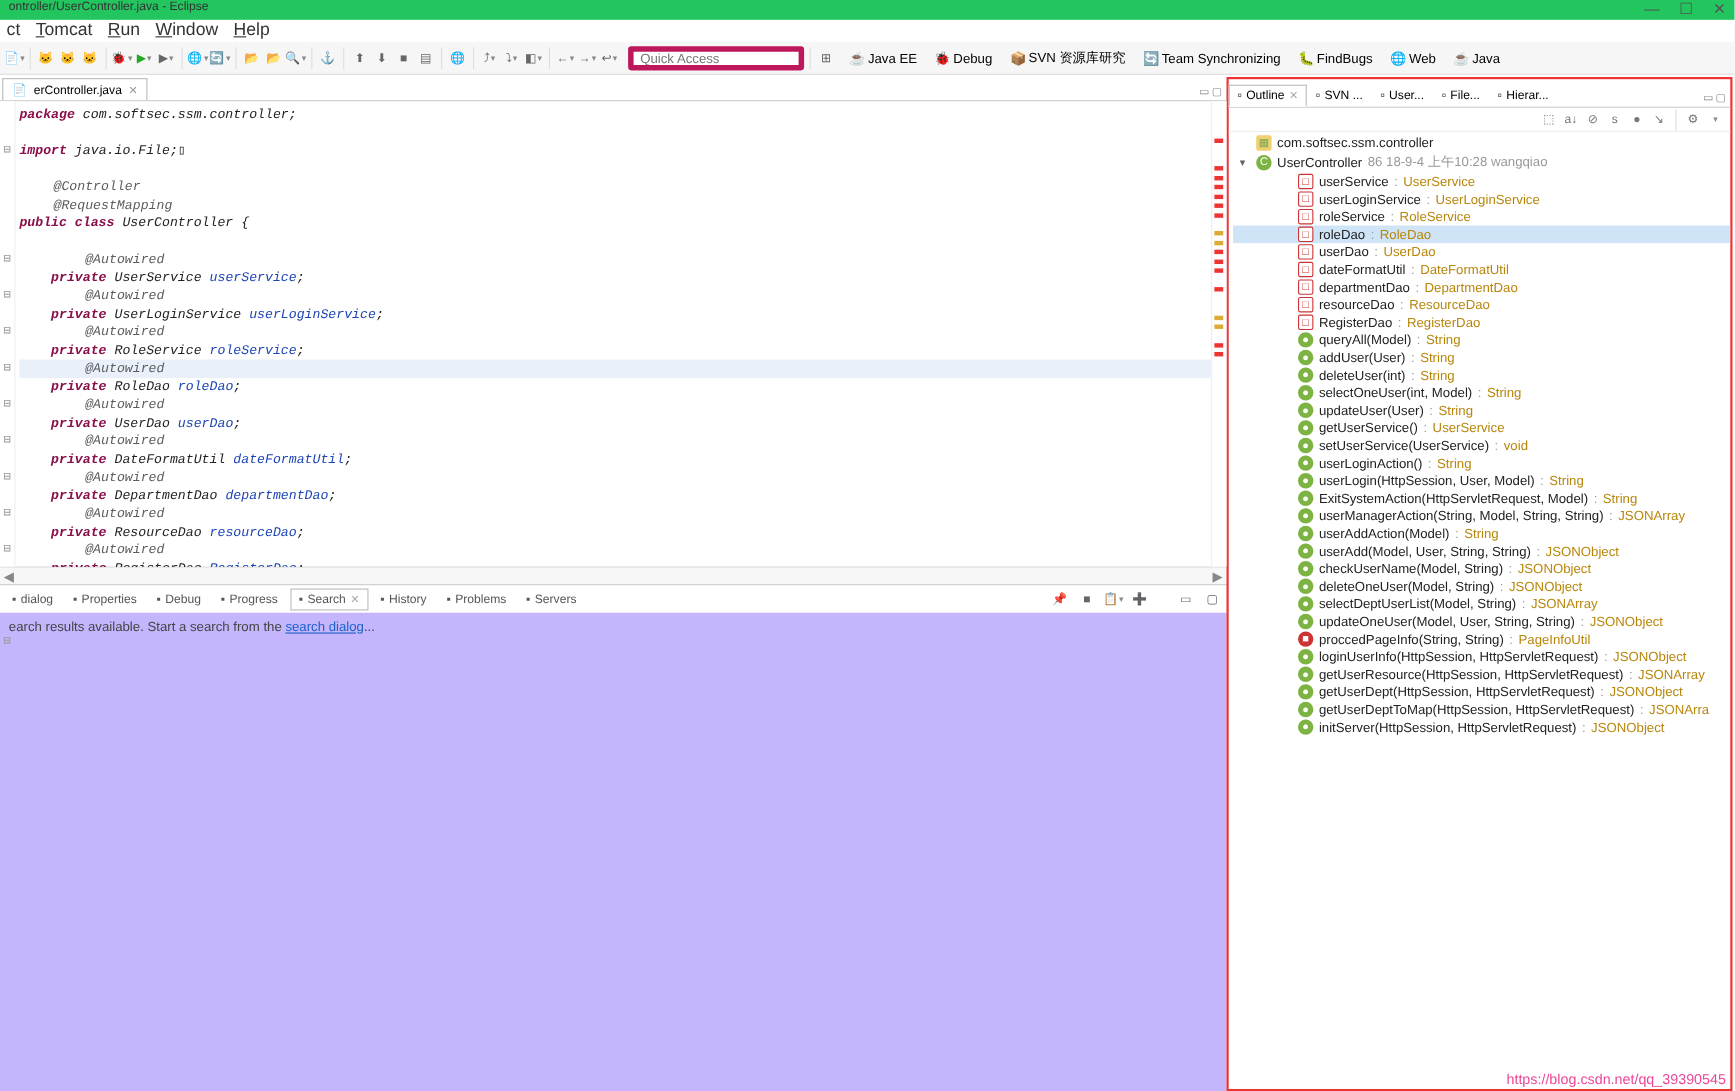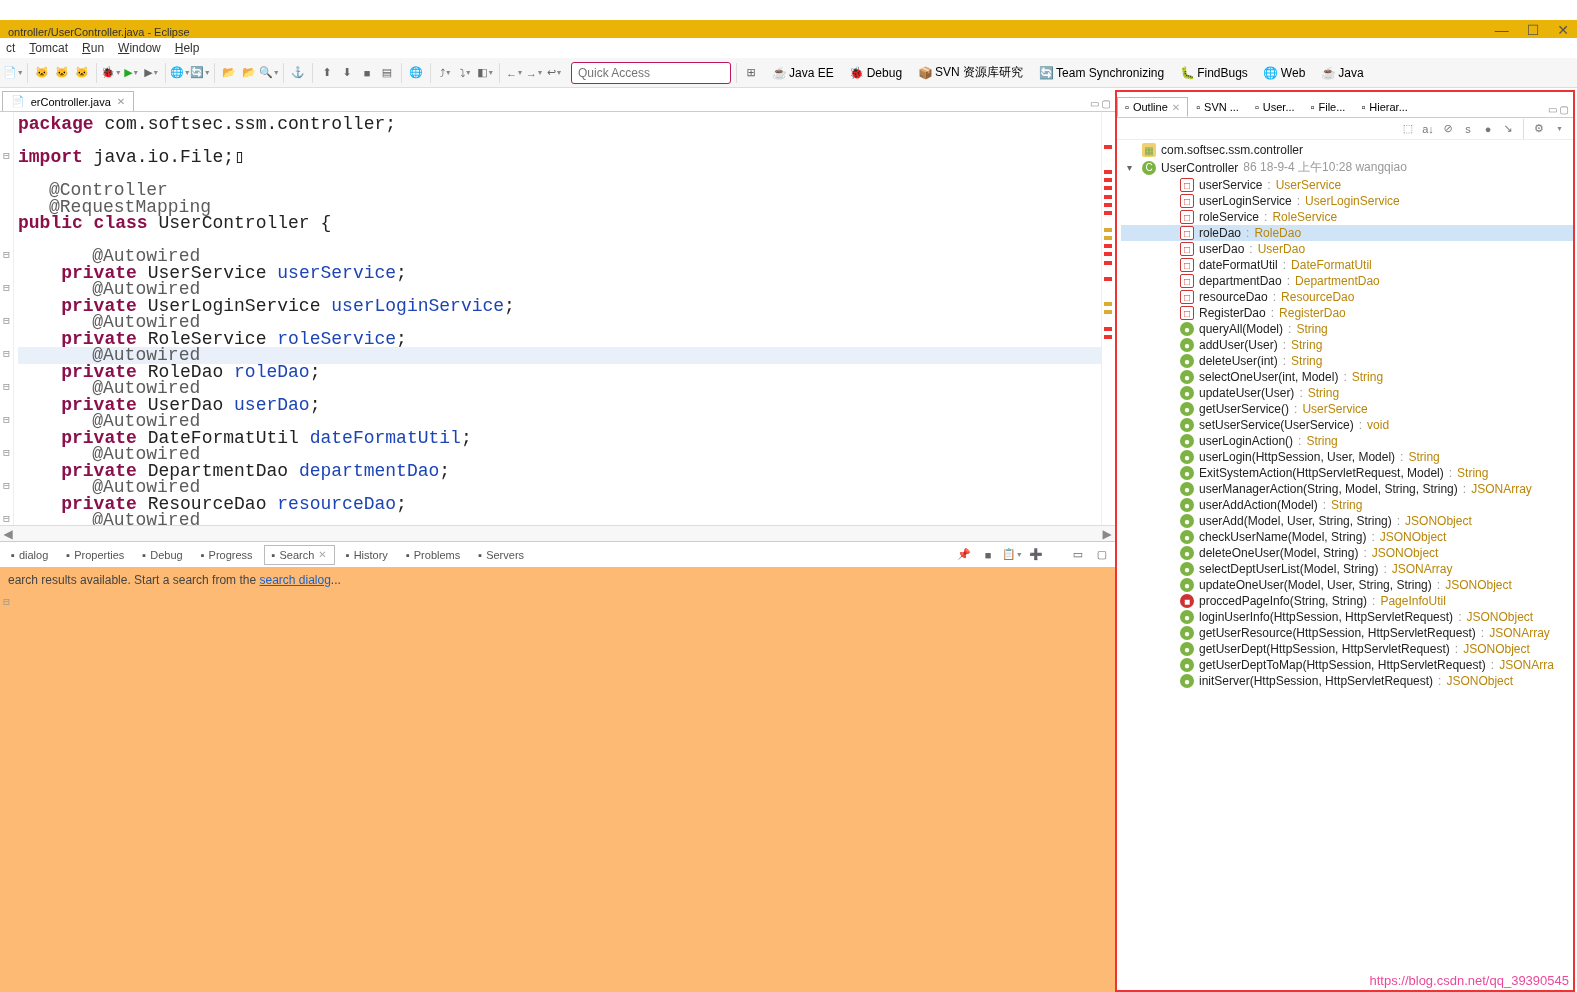--- a/index.html
+++ b/index.html
@@ -1,54 +1,54 @@
 <!DOCTYPE html>
 <html><head>
 <meta charset="utf-8">
 <style>
 * { box-sizing: border-box; margin: 0; padding: 0; }
 body { font-family: "Segoe UI", Tahoma, sans-serif; font-size: 12px; background: #f0f0f0; overflow: hidden; }
 .window { width: 1577px; height: 992px; background: #fff; display: flex; flex-direction: column; }
-.titlebar { height: 18px; background: #eab308; display: flex; align-items: flex-end; justify-content: space-between; padding: 0 8px; font-size: 11px; color: #333; margin-top: 20px; }
+.titlebar { height: 18px; background: #22c55e; display: flex; align-items: flex-start; justify-content: space-between; padding: 0 8px; font-size: 11px; color: #333; }
 .winctrls { display: flex; gap: 18px; font-size: 14px; color: #555; }
 .winctrls span { cursor: pointer; }
-.menubar { height: 20px; display: flex; align-items: center; gap: 14px; padding: 0 6px; font-size: 12px; color: #333; }
+.menubar { height: 20px; display: flex; align-items: center; gap: 14px; padding: 0 6px; font-size: 16px; color: #333; }
 .menubar span u { text-decoration: underline; }
 .toolbar { height: 30px; background: #f6f6f6; border-bottom: 1px solid #ddd; display: flex; align-items: center; padding: 0 4px; gap: 2px; }
 .tbtn { width: 18px; height: 18px; display:inline-flex; align-items:center; justify-content:center; font-size:11px; color:#666; cursor:pointer; }
 .tsep { width: 1px; height: 20px; background: #ddd; margin: 0 3px; }
 .dropdown::after { content: "▾"; font-size: 8px; margin-left:1px; color:#888; }
-.quick { margin-left: 6px; width: 160px; height: 22px; border: 1px solid #be185d; border-radius: 3px; padding: 0 6px; font-size: 12px; color: #999; }
+.quick { margin-left: 6px; width: 160px; height: 22px; border: 5px solid #be185d; border-radius: 3px; padding: 0 6px; font-size: 12px; color: #999; }
 .persp { display:flex; align-items:center; gap:4px; margin-left:4px; }
 .persp .pitem { display:flex; align-items:center; gap:3px; padding: 2px 6px; font-size: 12px; cursor:pointer; }
 .persp .pitem .picon { width:14px; height:14px; display:inline-block; }
 .body { flex: 1; display: flex; min-height: 0; }
 .leftcol { flex: 1; display:flex; flex-direction:column; min-width:0; }
 .edtabbar { height: 24px; display:flex; align-items:flex-end; border-bottom:1px solid #ccc; padding-left:2px; }
 .edtab { display:flex; align-items:center; gap:6px; padding:3px 8px; border:1px solid #bbb; border-bottom:none; background:#fff; font-size:11px; cursor:pointer; }
 .edtab .clx { color:#999; font-size:10px; }
 .edtabctrls { margin-left:auto; display:flex; gap:2px; padding:2px 4px; color:#888; font-size:10px; }
 .editor { flex:1; display:flex; min-height:0; position:relative; }
 .gutter { width: 14px; background:#fff; border-right: 1px solid #eee; font-family: Consolas, monospace; font-size: 11px; color:#999; padding-top: 4px; }
 .gutter .gmark { height: 16.5px; text-align:center; }
-.code { flex:1; overflow:auto; font-family: Consolas, "Courier New", monospace; font-size: 18px; line-height: 16.5px; padding: 4px 0 4px 4px; white-space: pre; color:#222; position:relative; }
+.code { flex:1; overflow:auto; font-family: Consolas, "Courier New", monospace; font-size: 12px; line-height: 16.5px; padding: 4px 0 4px 4px; white-space: pre; color:#222; position:relative;font-style:italic; }
 .kw { color:#8a0f4b; font-weight:bold; }
 .ann { color:#5c5c5c;padding-left:31px; }
 .fld { color:#1c44b5; }
 .hl { background:#e9f0fa; display:inline-block; width:100%; }
 .ovmark { width: 14px; background:#fff; border-left:1px solid #eee; position:relative; }
 .ovmark .m { position:absolute; left:2px; width:8px; height:4px; }
 .hscroll { height:16px; border-top:1px solid #ddd; background:#f7f7f7; display:flex; align-items:center; }
 .hscroll .arr { width:16px; text-align:center; color:#888; }
 .bottomtabs { height: 26px; border-top:1px solid #ccc; display:flex; align-items:center; padding: 0 4px; gap: 4px; }
 .btab { display:flex; align-items:center; gap:4px; padding: 3px 7px; font-size:11px; color:#555; cursor:pointer; }
 .btab.active { border: 1px solid #bbb; background:#fff; }
 .btab .bclose { font-size:10px; color:#aaa; }
 .btoolbar { margin-left:auto; display:flex; gap:6px; color:#999; font-size:11px; }
-.searchmsg { padding: 6px 8px; font-size:12px; color:#444; background:#fdba74; flex:1; }
+.searchmsg { padding: 6px 8px; font-size:12px; color:#444; background:#c4b5fd; flex:1; }
 .searchmsg a { color:#1a62c8; text-decoration: underline; }
 .rightpanel { width: 460px; border-left:1px solid #ccc; display:flex; flex-direction:column; border: 2px solid #e33; margin: 2px 2px 0 0; }
 .rtabbar { height:26px; display:flex; align-items:flex-end; border-bottom:1px solid #ccc; }
 .rtab { display:flex; align-items:center; gap:4px; padding:3px 7px; font-size:11px; border:1px solid transparent; cursor:pointer; white-space:nowrap; }
 .rtab.active { border:1px solid #bbb; border-bottom-color:#fff; background:#fff; }
 .rtab .rclose { font-size:10px; color:#aaa; }
 .rtoolbar { height:22px; display:flex; align-items:center; justify-content:flex-end; gap:4px; padding: 0 6px; border-bottom:1px solid #eee; }
 .rtoolbar .ricon { width:16px; height:16px; font-size:11px; color:#777; cursor:pointer; display:inline-flex; align-items:center; justify-content:center; }
 .outline { flex:1; overflow:auto; font-size:12px; padding: 2px 0 20px 4px; }
 .onode { display:flex; align-items:center; gap:5px; padding:1px 4px; white-space:nowrap; cursor:pointer; }

